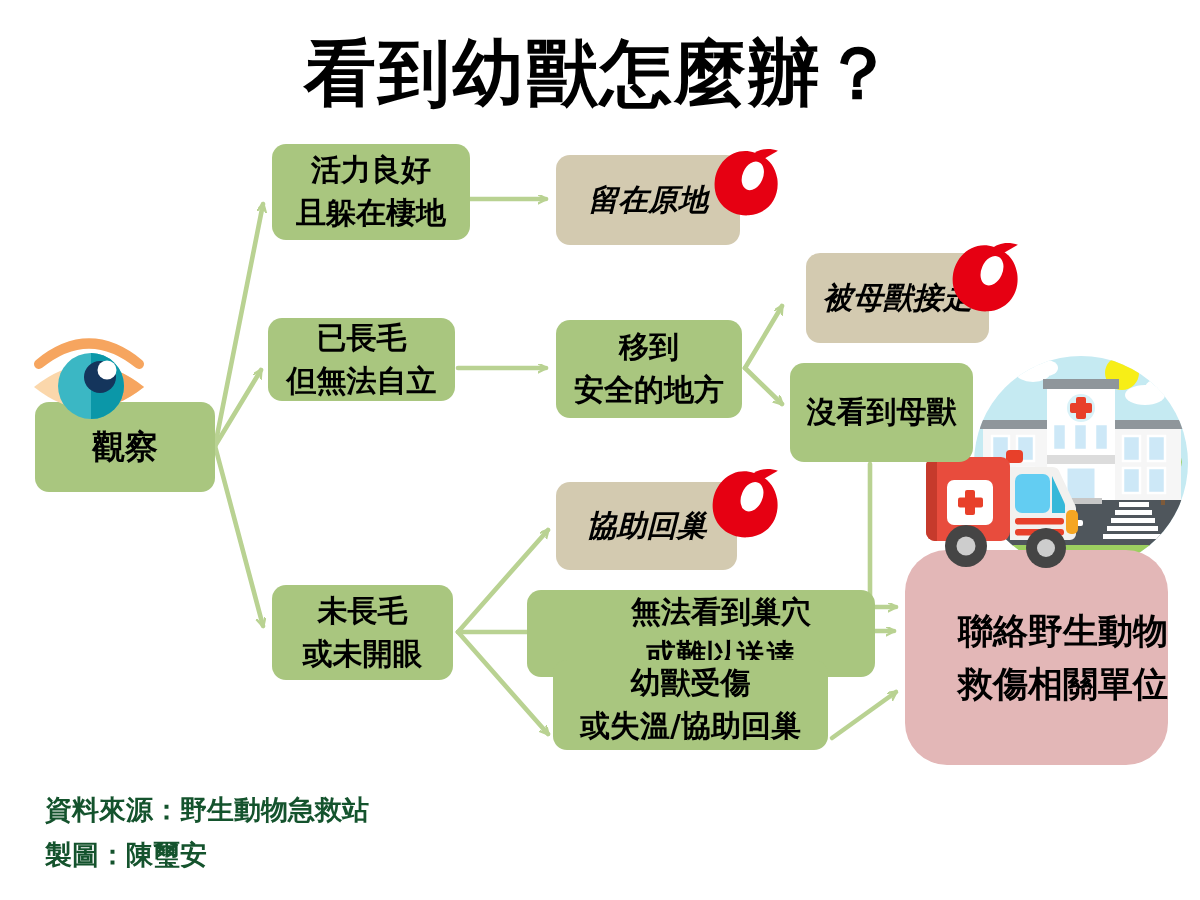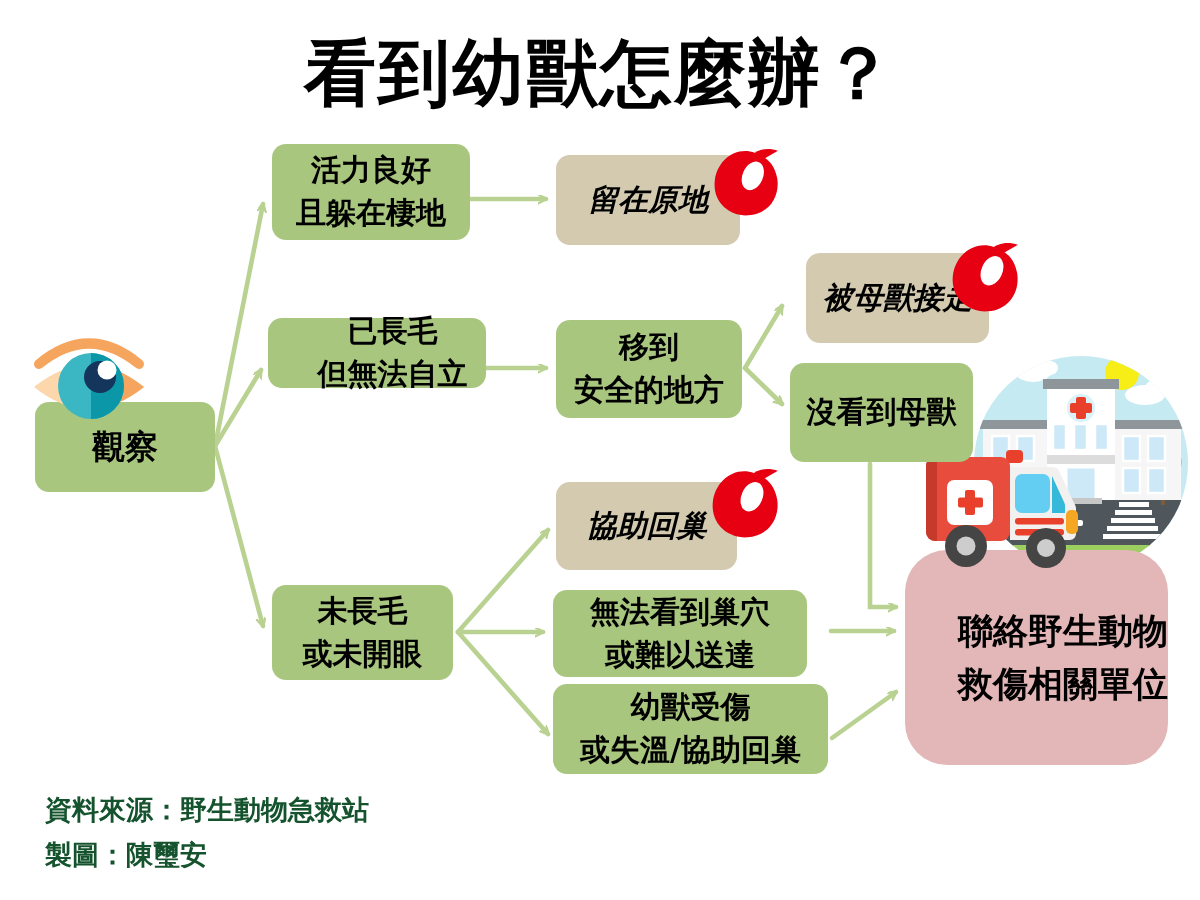--- a/index.html
+++ b/index.html
@@ -154,21 +154,21 @@
 
 <div class="node green" style="left:272px;top:144px;width:198px;height:96px;">
   <span>活力良好</span>
   <span>且躲在棲地</span>
 </div>
 
 <div class="node tan" style="left:556px;top:155px;width:184px;height:90px;">
   <span>留在原地</span>
 </div>
 
-<div class="node green" style="left:268px;top:318px;width:187px;height:70px;padding-left:31px;">
+<div class="node green" style="left:268px;top:318px;width:187px;height:83px;">
   <span>已長毛</span>
   <span>但無法自立</span>
 </div>
 
 <div class="node green" style="left:556px;top:320px;width:186px;height:98px;">
   <span>移到</span>
   <span>安全的地方</span>
 </div>
 
 <div class="node tan" style="left:790px;top:253px;width:183px;height:90px;margin-left:16px;">
@@ -181,26 +181,26 @@
 
 <div class="node green" style="left:272px;top:585px;width:181px;height:95px;">
   <span>未長毛</span>
   <span>或未開眼</span>
 </div>
 
 <div class="node tan" style="left:556px;top:482px;width:181px;height:88px;">
   <span>協助回巢</span>
 </div>
 
-<div class="node green" style="left:553px;top:590px;width:254px;height:87px;">
+<div class="node green" style="left:527px;top:590px;width:308px;height:87px;padding-left:40px;">
   <span>無法看到巢穴</span>
   <span>或難以送達</span>
 </div>
 
-<div class="node green" style="left:553px;top:684px;width:275px;height:90px;text-align:center;">
+<div class="node green" style="left:553px;top:660px;width:275px;height:90px;text-align:center;">
   <span>幼獸受傷</span>
   <span>或失溫/協助回巢</span>
 </div>
 
 <svg class="abs" style="left:712px;top:148px;" width="68" height="68" viewBox="0 0 100 100">
   <path d="M63,7 C34,-3 7,19 4,49 C1,80 26,101 54,99 C83,97 100,73 96,45 C92,23 80,13 63,7 Z" fill="#e60012"></path>
   <path d="M58,11 C68,1 83,-1 97,4 L76,16 Z" fill="#e60012"></path>
   <ellipse cx="60" cy="41" rx="15" ry="22" transform="rotate(24 60 41)" fill="#ffffff"></ellipse>
 </svg>
 <svg class="abs" style="left:950px;top:242px;" width="70" height="70" viewBox="0 0 100 100">

